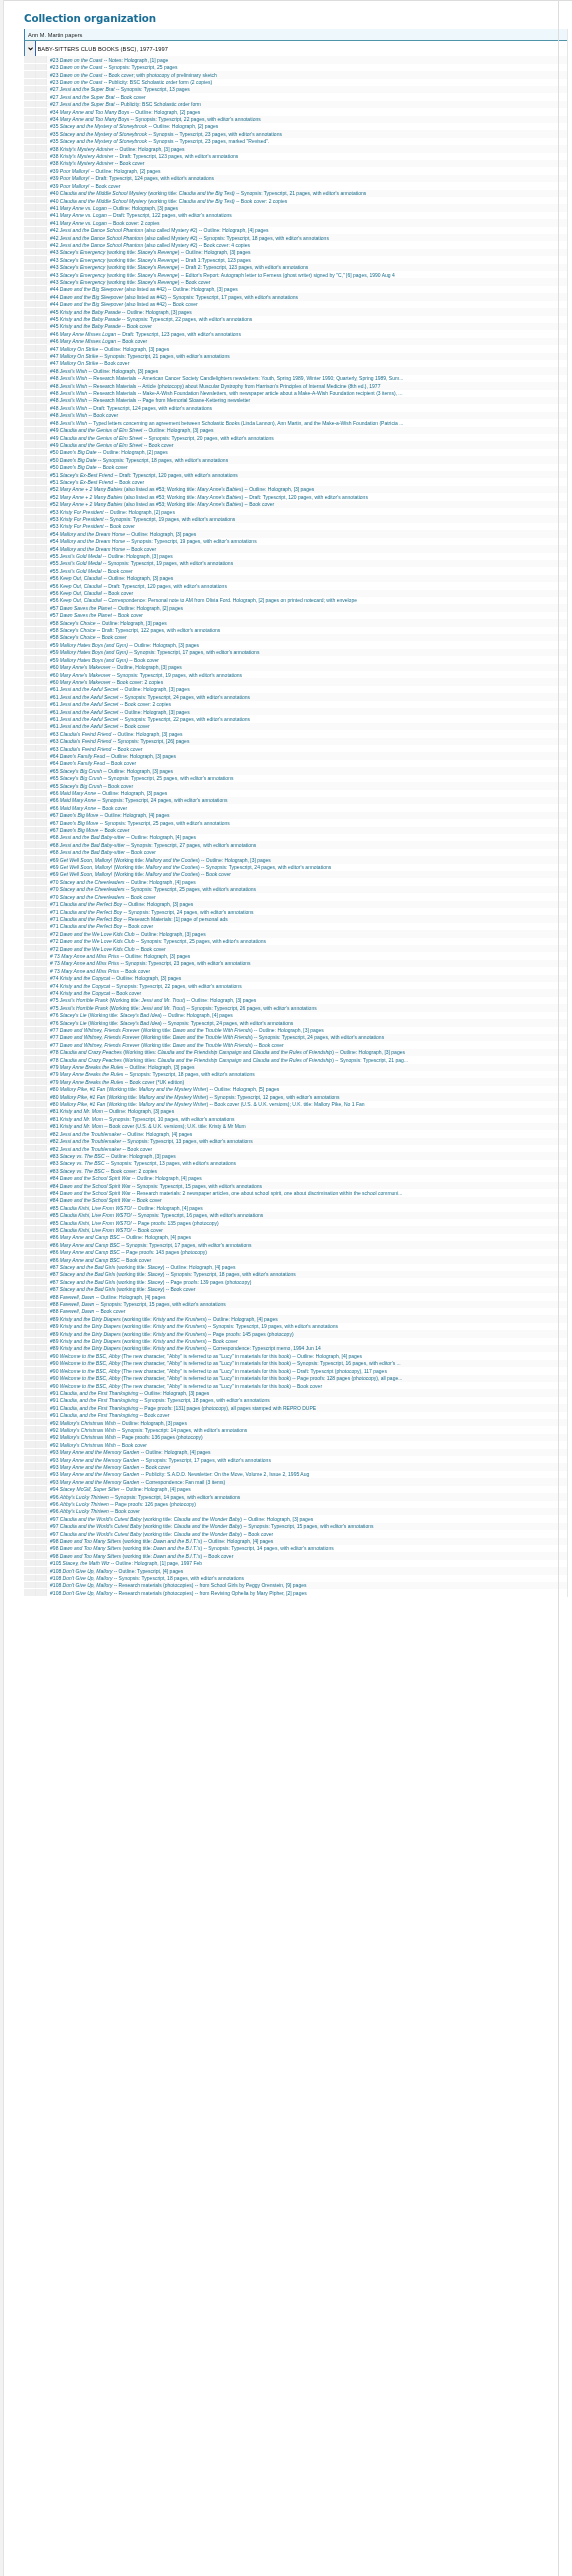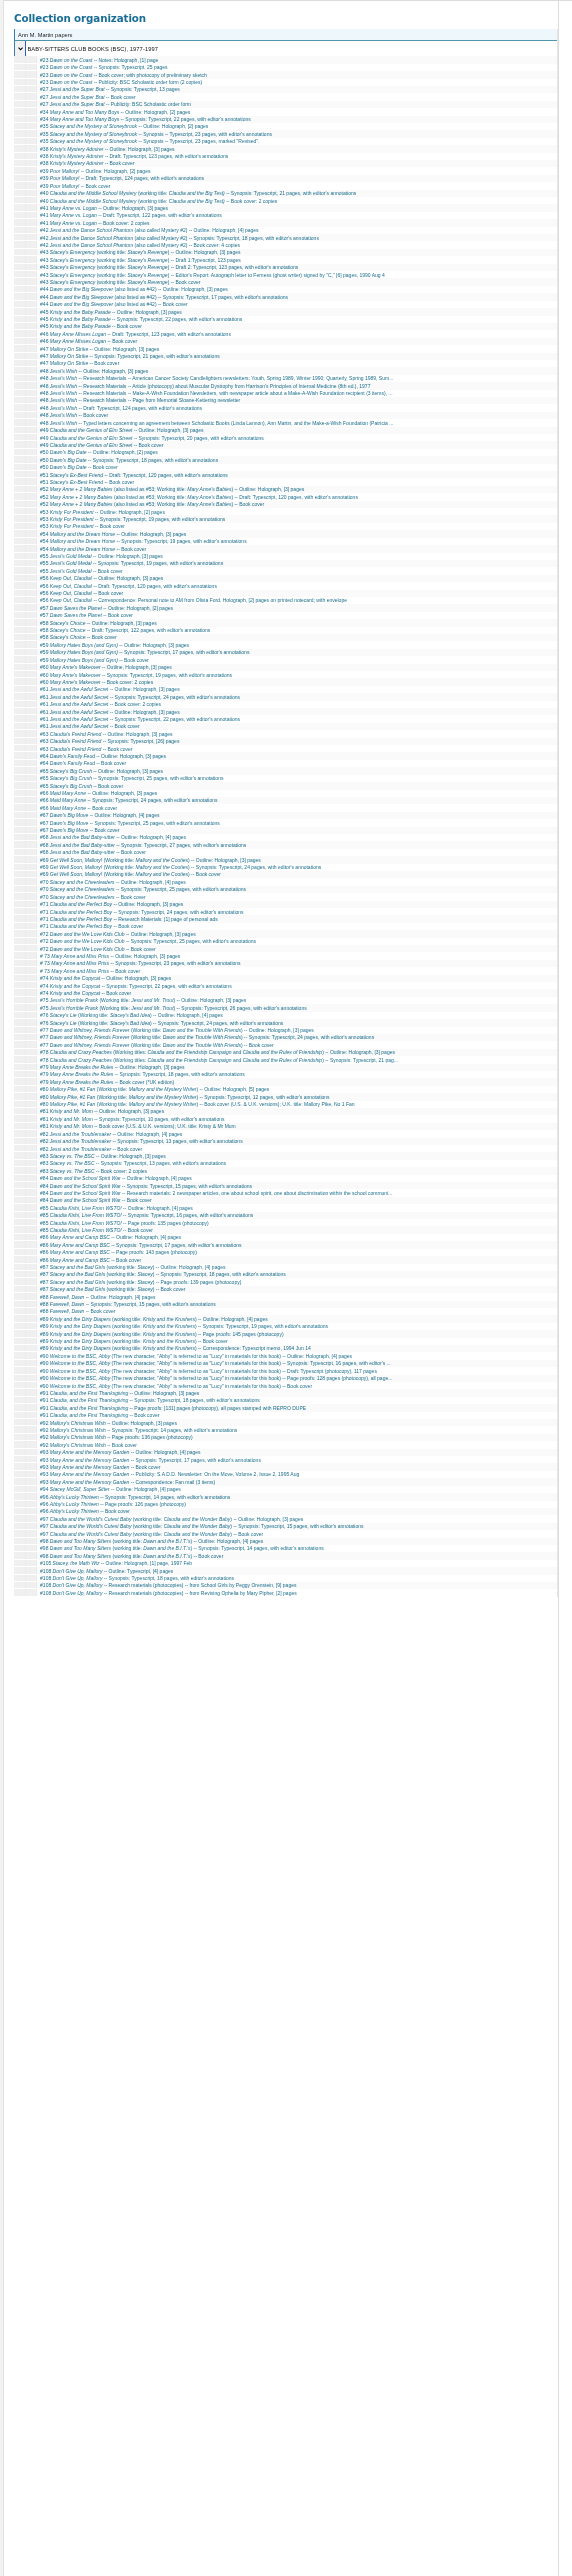--- a/index.html
+++ b/index.html
@@ -2,21 +2,21 @@
 <html style="font-size:8.2px"><head>
 <meta charset="utf-8">
 <style>
   * { box-sizing: border-box; }
   html, body { margin: 0; padding: 0; background: #ffffff; }
   body { font-family: "Liberation Sans", sans-serif; color: #1d1d1d; width: 572px; }
   .page { position: relative; width: 572px; min-height: 3266px; padding: 0 0 10.3px 0; }
   .top-rule { height: 1px; background: #dcdcdc; width: 100%; }
   .left-rail { position: absolute; left: 0; top: 0; bottom: 0; width: 4.1px; background: #f2f2f2; border-right: 0.5px solid #e2e2e2; }
   .right-rail { position: absolute; left: 558px; top: 0; bottom: 0; width: 1px; background: #dddddd; }
-  .content { margin-left: 14px; width: 544px; }
+  .content { margin-left: 24px; width: 544px; }
   .title { font-family: "DejaVu Sans", sans-serif; font-weight: bold; font-size: 10.3px; color: #1a6e96; margin: 11.3px 0 5.2px 0; letter-spacing: -0.1px; }
   .tree { border-right: 0.5px solid #e6e6e6; }
   .root-row { display: flex; align-items: center; height: 11.3px; background: #eef8fc; border-left: 1px solid #3a7fb0; border-bottom: 1px solid #4f94a8; padding-left: 3.1px; font-size: 5.7px; color: #222; cursor: pointer; }
   .series-row { display: flex; align-items: center; height: 15.5px; font-size: 5.7px; color: #111; background: #ffffff; }
   .series-toggle { width: 12.4px; height: 15.5px; display: flex; align-items: center; justify-content: center; background: #f1f1f1; border-left: 1px solid #3a7fb0; border-right: 1px solid #2e5fb8; cursor: pointer; }
   .series-toggle svg { width: 5.2px; height: 5.2px; }
   .series-label { padding-left: 1px; letter-spacing: 0.1px; }
   .child-list { list-style: none; margin: 0; padding: 0; }
   .child-row { display: flex; align-items: stretch; min-height: 7.2px; }
   .child-row:nth-child(odd) .child-text { background: #fafafa; }

